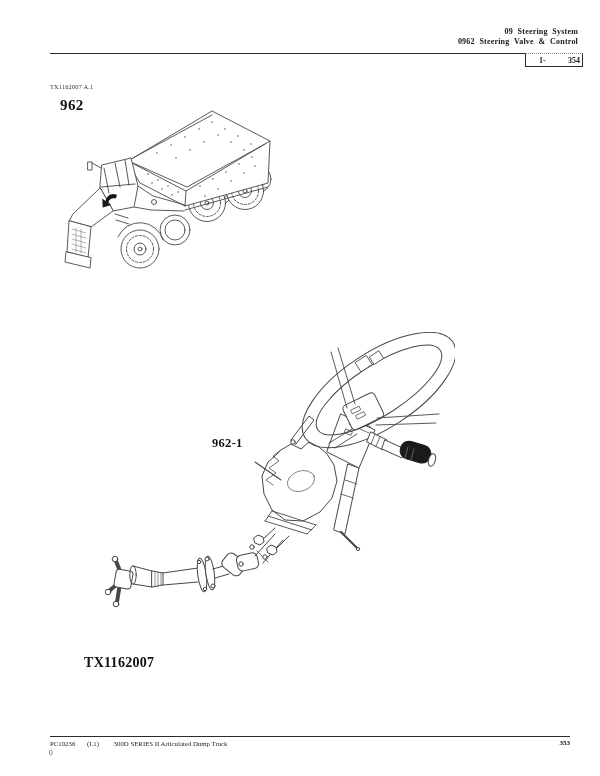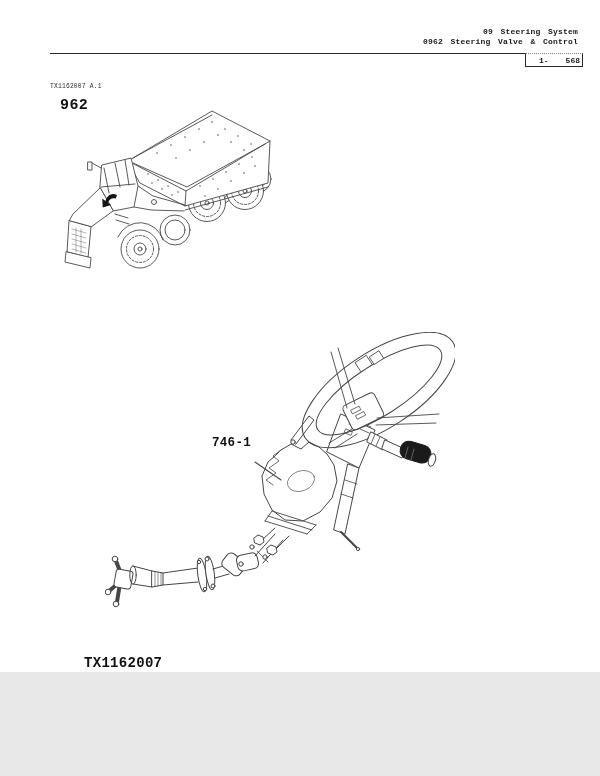--- a/index.html
+++ b/index.html
@@ -1,18 +1,18 @@
 <!DOCTYPE html>
 <html><head>
 <meta charset="utf-8">
 <style>
   html,body{margin:0;padding:0;background:#e8e8e8;}
   .page{
-    position:relative;width:600px;height:672px;background:#fff;
-    font-family:Liberation Mono, monospace;color:#111;overflow:hidden;
+    position:relative;width:600px;height:776px;background:#fff;
+    font-family:Liberation Serif, serif;color:#111;overflow:hidden;
     margin:0 auto;
   }
   .abs{position:absolute;}
   
   .hdr-right{top:27px;right:22px;text-align:right;font-size:8px;font-weight:bold;
     line-height:10px;word-spacing:2.5px;letter-spacing:.2px;color:#1a1a1a;}
   .hdr-rule{top:53px;left:50px;width:476px;height:1px;background:#2b2b2b;}
   .ref-box{top:53px;left:525px;width:56px;height:12px;border:1px solid #2b2b2b;
     border-top:1px dotted #8a8a8a;display:flex;align-items:center;
     font-size:8px;font-weight:bold;color:#1a1a1a;}
@@ -45,21 +45,21 @@
 
   <div class="abs hdr-right">
     <div>09 Steering System</div>
     <div>0962 Steering Valve &amp; Control</div>
   </div>
 
   <div class="abs hdr-rule"></div>
 
   <div class="abs ref-box">
     <span class="from">1-</span>
-    <span class="to">568</span>
+    <span class="to">354</span>
   </div>
 
 
   <div class="abs doc-ref">TX1162007 A.1</div>
 
   <div class="abs lbl-962">962</div>
 
   <svg class="abs truck-svg" viewBox="0 0 230 182">
     <g stroke="#474747" fill="none" stroke-width="0.9" stroke-linejoin="round" stroke-linecap="round">
 
@@ -241,21 +241,21 @@
       <g>
         <rect x="295" y="111" width="31" height="18" rx="8.5" transform="rotate(16 310 120)" fill="#1a1a1a" stroke="#1a1a1a"></rect>
         <path d="M303 115 L300 126 M309 117 L306 128" stroke="#808080" stroke-width="0.7"></path>
         <ellipse cx="327" cy="128" rx="3.4" ry="6.4" transform="rotate(16 327 128)" fill="#fff"></ellipse>
       </g>
 
       <path d="M150 130 L176 148" stroke-width="1.1"></path>
     </g>
   </svg>
 
-  <div class="abs lbl-9621">746-1</div>
+  <div class="abs lbl-9621">962-1</div>
 
   <div class="abs lbl-txid">TX1162007</div>
 
   <div class="abs ftr-rule"></div>
   <div class="abs ftr-row">
     <span class="cat">PC10236</span>
     <span class="ed">(I.1)</span>
     <span class="model">300D SERIES II Articulated Dump Truck</span>
   </div>
   <div class="abs ftr-note">()</div>

